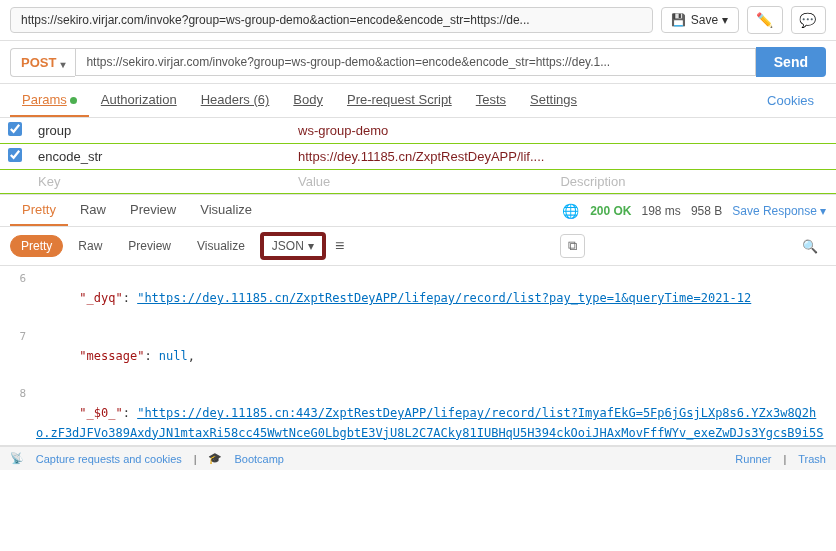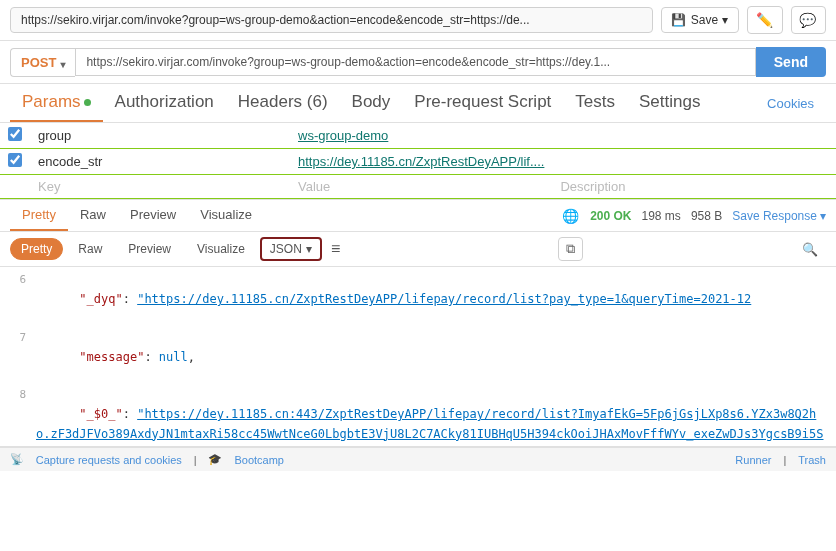--- a/index.html
+++ b/index.html
@@ -43,38 +43,38 @@
       background: #4a90d9; color: #fff; border: none; border-radius: 0 4px 4px 0;
       padding: 7px 18px; font-size: 14px; font-weight: 600; cursor: pointer;
     }
 
     
     .tabs-row {
       display: flex; align-items: center; border-bottom: 1px solid #e0e0e0;
       padding: 0 10px; background: #fff;
     }
     .tab {
-      padding: 8px 12px; cursor: pointer; font-size: 17px; color: #555;
-      border-bottom: 2px solid transparent; white-space: nowrap;
+      padding: 8px 12px; cursor: pointer; font-size: 13px; color: #555;
+      border-bottom: 2px solid transparent; white-space: nowrap; text-decoration: underline;
     }
     .tab.active { color: #e07b39; border-bottom: 2px solid #e07b39; }
     .tab .dot { display: inline-block; width: 7px; height: 7px; border-radius: 50%; background: #4caf50; margin-left: 3px; vertical-align: middle; }
     .tab-right { margin-left: auto; }
     .cookies-tab { padding: 8px 12px; cursor: pointer; font-size: 13px; color: #4a90d9; }
 
     
     .params-table { width: 100%; border-collapse: collapse; }
     .params-table td { padding: 4px 8px; border-bottom: 1px solid #84cc16; font-size: 13px; }
     .params-table .key-col { width: 260px; }
     .params-table .val-col { width: 240px; }
     .params-table .desc-col { color: #aaa; }
     .checkbox-cell { width: 30px; text-align: center; }
     .checkbox { width: 14px; height: 14px; accent-color: #4a90d9; }
     .key-text { color: #333; }
-    .val-text { color: #0f766e; text-decoration: underline; }
+    .val-text { color: #7f1d1d; }
     .placeholder-text { color: #bbb; font-style: normal; }
     .params-section { border-bottom: 1px solid #e0e0e0; }
 
     
     .body-tabs-row {
       display: flex; align-items: center; border-bottom: 1px solid #e0e0e0;
       padding: 0 10px; background: #fff;
     }
     .body-tab {
       padding: 7px 12px; cursor: pointer; font-size: 13px; color: #555;
@@ -97,21 +97,21 @@
     .code-format-row {
       display: flex; align-items: center; gap: 4px;
       padding: 5px 10px; border-bottom: 1px solid #e0e0e0; background: #fff;
     }
     .format-btn {
       padding: 3px 10px; border-radius: 12px; cursor: pointer; font-size: 12px;
       border: 1px solid transparent; color: #555;
     }
     .format-btn.active { background: #e07b39; color: #fff; border-color: #e07b39; }
     .format-select {
-      display: flex; align-items: center; gap: 4px; border: 2px solid #7f1d1d;
+      display: flex; align-items: center; gap: 4px; border: 4px solid #7f1d1d;
       border-radius: 4px; padding: 3px 8px; font-size: 12px; cursor: pointer; color: #555;
     }
     .copy-btn, .search-btn {
       margin-left: auto; background: none; border: 1px solid #d0d0d0;
       border-radius: 4px; padding: 3px 7px; cursor: pointer; font-size: 13px; color: #666;
     }
     .search-btn { border: none; }
     .filter-btn { background: none; border: none; cursor: pointer; font-size: 16px; color: #555; padding: 3px 5px; }
 
     

